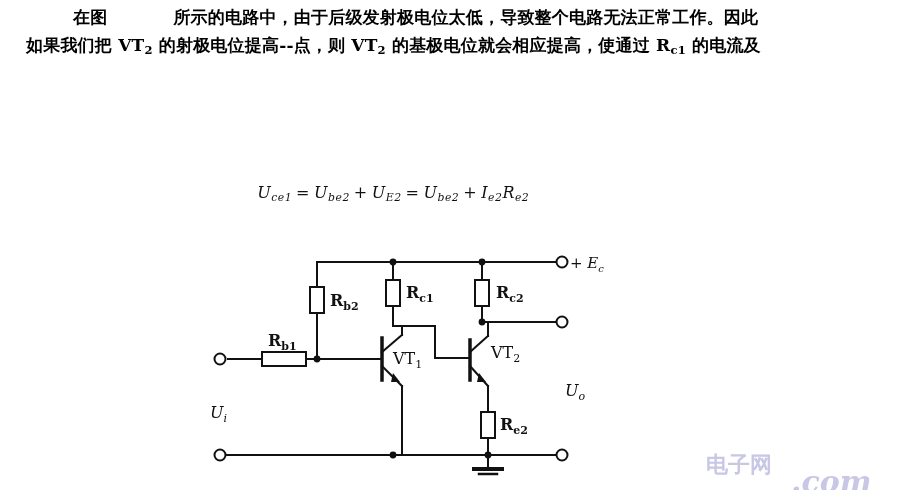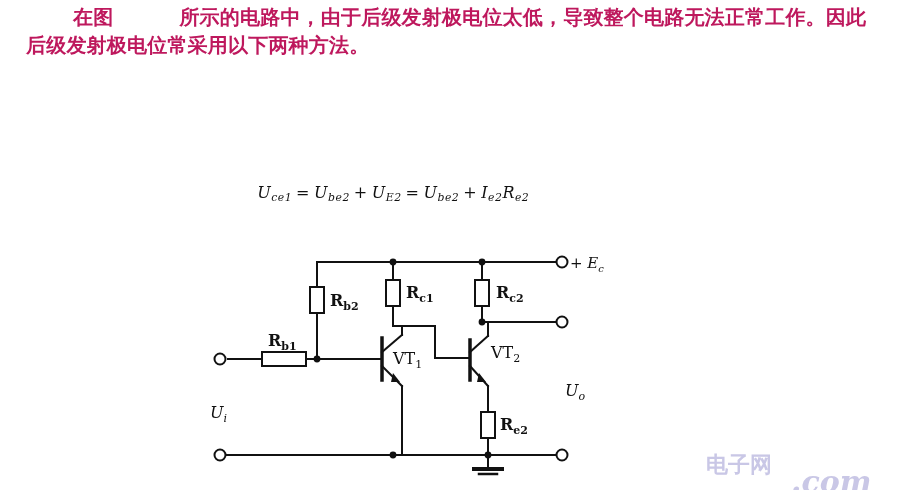--- a/index.html
+++ b/index.html
@@ -17,26 +17,26 @@
   }
 
   
   #text-block {
     position: absolute;
     left: 26px;
     top: 4px;
     width: 876px;
   }
   .para-line {
-    font-size: 20px;
+    font-size: 17px;
     line-height: 27.5px;
     letter-spacing: 0.2px;
     white-space: pre;
     font-weight: 600;
-    color: #be185d;
+    color: #000000;
   }
   .gap-fig { display: inline-block; width: 66px; }
   .gap-fig-2 { display: inline-block; width: 68px; }
   .indent { display: inline-block; width: 47px; }
   .lat { font-family: "DejaVu Serif", "Liberation Serif", serif; }
   sub {
     font-size: 0.68em;
     vertical-align: -0.28em;
     line-height: 0;
   }
@@ -103,23 +103,23 @@
     line-height: 1;
   }
 </style>
 </head>
 <body>
 
 <div id="text-block">
 
   <div class="para-line"><span class="indent"></span><span>在图</span><span class="gap-fig"></span><span>所示的电路中，由于后级发射极电位太低，导致整个电路无法正常工作。因此</span></div>
 
-
-
-  <div class="para-line">后级发射极电位常采用以下两种方法。</div>
+  <div class="para-line">如果我们把&nbsp;<span class="lat">VT<sub>2</sub></span>&nbsp;的射极电位提高--点，则&nbsp;<span class="lat">VT<sub>2</sub></span>&nbsp;的基极电位就会相应提高，使通过&nbsp;<span class="lat">R<sub>c1</sub></span>&nbsp;的电流及</div>
+
+
 
 
 </div>
 
 <div id="formula">
   <span><span>U</span><sub>ce1</sub></span><span class="op">=</span><span><span>U</span><sub>be2</sub></span><span class="op">+</span><span><span>U</span><sub>E2</sub></span><span class="op">=</span><span><span>U</span><sub>be2</sub></span><span class="op">+</span><span><span>I</span><sub>e2</sub></span><span><span>R</span><sub>e2</sub></span>
 </div>
 
 <div id="circuit">
 <svg width="470" height="250" viewBox="0 0 470 250" xmlns="http://www.w3.org/2000/svg">

